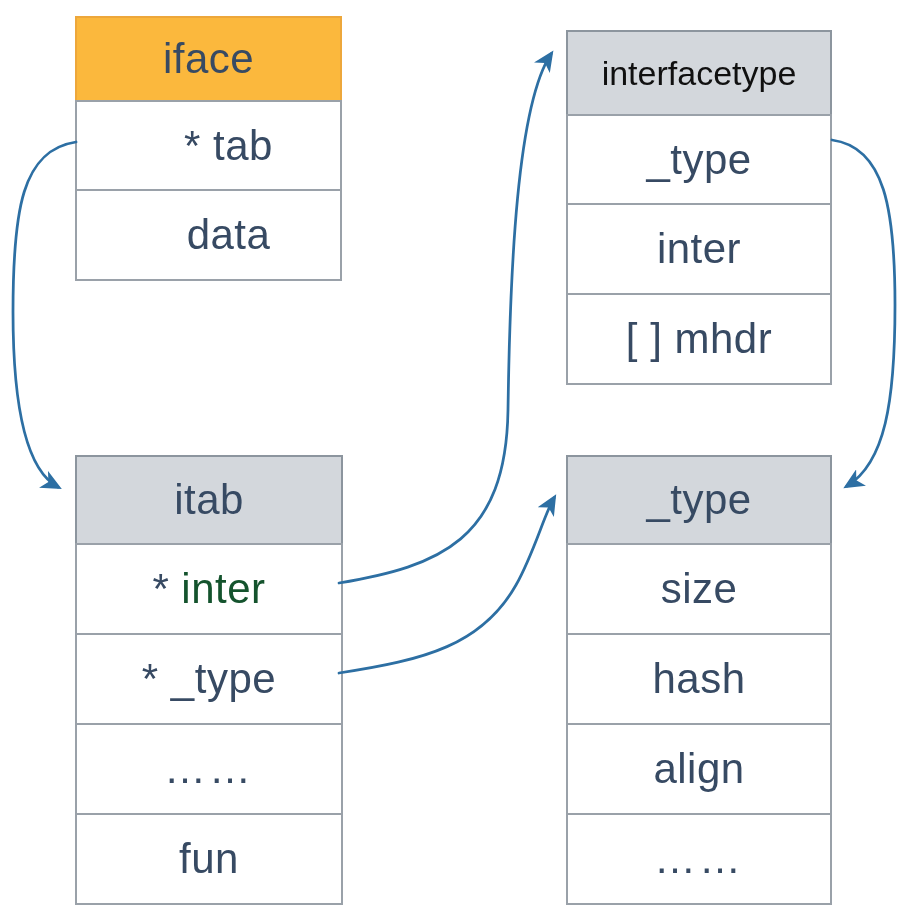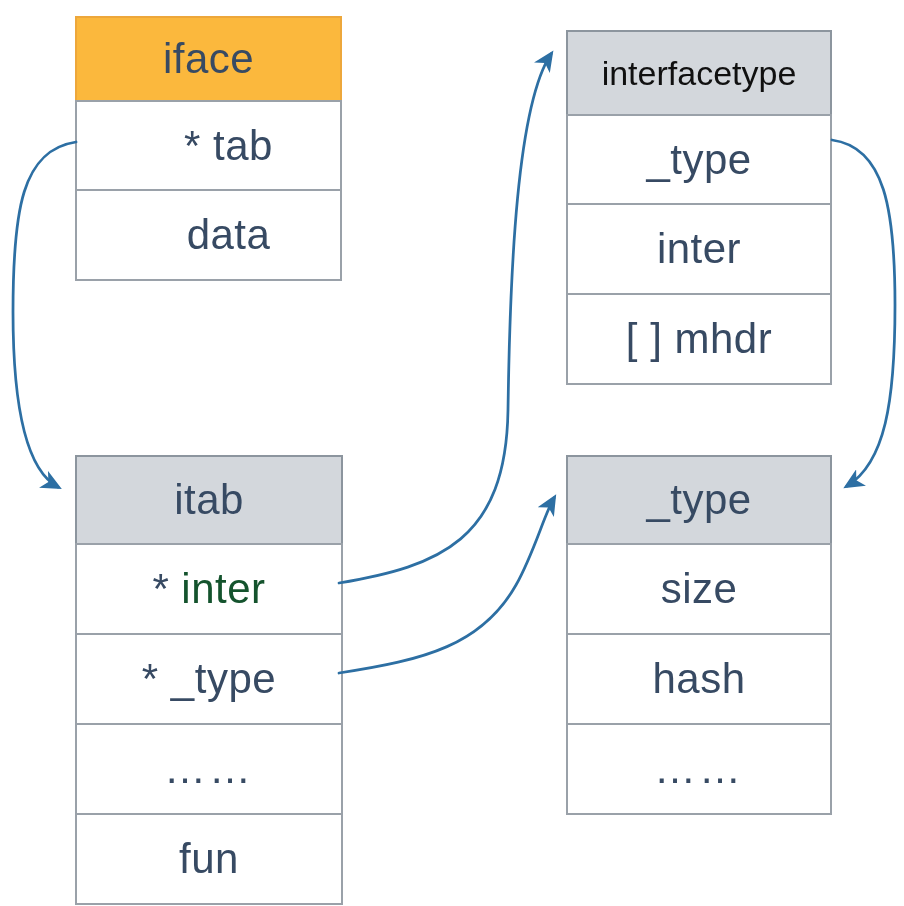--- a/index.html
+++ b/index.html
@@ -62,20 +62,21 @@
     </div>
     <div class="cell row">* _type</div>
     <div class="cell row dots">……</div>
     <div class="cell row">fun</div>
   </div>
 
   <div class="tbl" id="t-type">
     <div class="cell thead gray">_type</div>
     <div class="cell row">size</div>
     <div class="cell row">hash</div>
+    <div class="cell row">align</div>
     <div class="cell row dots">……</div>
   </div>
 
   <svg class="arrows" width="904" height="906" viewBox="0 0 904 906">
     <defs>
       <marker id="ah" viewBox="0 0 12 11" refX="9.5" refY="5.5" markerWidth="21" markerHeight="19" markerUnits="userSpaceOnUse" orient="auto">
         <path d="M0,0 L12,5.5 L0,11 L3.2,5.5 Z" fill="#2d6fa3"></path>
       </marker>
     </defs>
     <path d="M 76 142 C 22 150, 13 210, 13 312 C 13 405, 26 470, 58 487" fill="none" stroke="#2d6fa3" stroke-width="2.75" stroke-linecap="round" marker-end="url(#ah)"></path>

